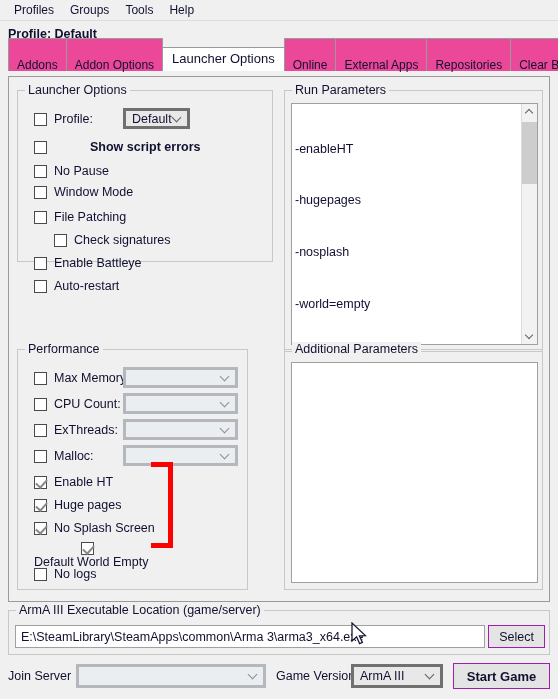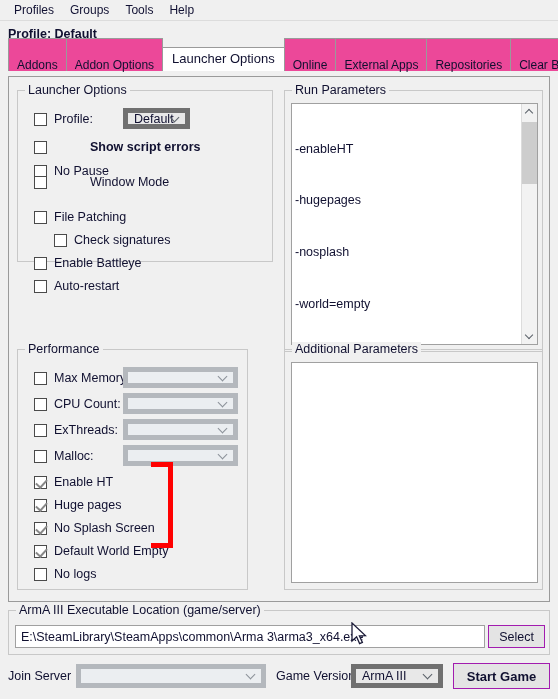--- a/index.html
+++ b/index.html
@@ -121,21 +121,21 @@
     transform: rotate(42deg);
   }
   .cblabel { font-size: 12.5px; color: #101030; }
   .cblabel.bold { font-weight: bold; }
 
   
   .combo {
     position: absolute;
     height: 21px;
     background: #eceff2;
-    border: 5px solid #a16207;
+    border: 3px solid #a16207;
     display: flex;
     align-items: center;
     padding-left: 6px;
     font-size: 12.5px;
     color: #101030;
   }
   .combo.enabled { background: #e8e8e8; border-color: #707070; }
   .combo.disabled { background: #ebeef1; border-color: #b4b8bd; color: #9aa0a6; }
   .combo .chev {
     position: absolute;
@@ -288,21 +288,21 @@
     </div>
 
     <div class="cbrow" style="left:16px; top:47px;gap:36px;">
       <span class="cb"></span>
       <span class="cblabel bold">Show script errors</span>
     </div>
     <div class="cbrow" style="left:16px; top:71px;">
       <span class="cb"></span>
       <span class="cblabel">No Pause</span>
     </div>
-    <div class="cbrow" style="left:16px; top:82px;gap:36px;">
+    <div class="cbrow" style="left:16px; top:92px;">
       <span class="cb"></span>
       <span class="cblabel">Window Mode</span>
     </div>
     <div class="cbrow" style="left:16px; top:117px;">
       <span class="cb"></span>
       <span class="cblabel">File Patching</span>
     </div>
     <div class="cbrow" style="left:16px; top:140px;margin-left:20px;">
       <span class="cb"></span>
       <span class="cblabel">Check signatures</span>
@@ -361,21 +361,21 @@
       <span class="cblabel">Enable HT</span>
     </div>
     <div class="cbrow" style="left:16px; top:146px;">
       <span class="cb checked"></span>
       <span class="cblabel">Huge pages</span>
     </div>
     <div class="cbrow" style="left:16px; top:169px;">
       <span class="cb checked"></span>
       <span class="cblabel">No Splash Screen</span>
     </div>
-    <div class="cbrow" style="left:16px; top:192px;">
+    <div class="cbrow" style="left:16px; top:192px;flex-direction:column;">
       <span class="cb checked"></span>
       <span class="cblabel">Default World Empty</span>
     </div>
     <div class="cbrow" style="left:16px; top:215px;">
       <span class="cb"></span>
       <span class="cblabel">No logs</span>
     </div>
   </div>
 
   <div class="group" style="left:275px; top:13px; width:259px; height:262px;">

